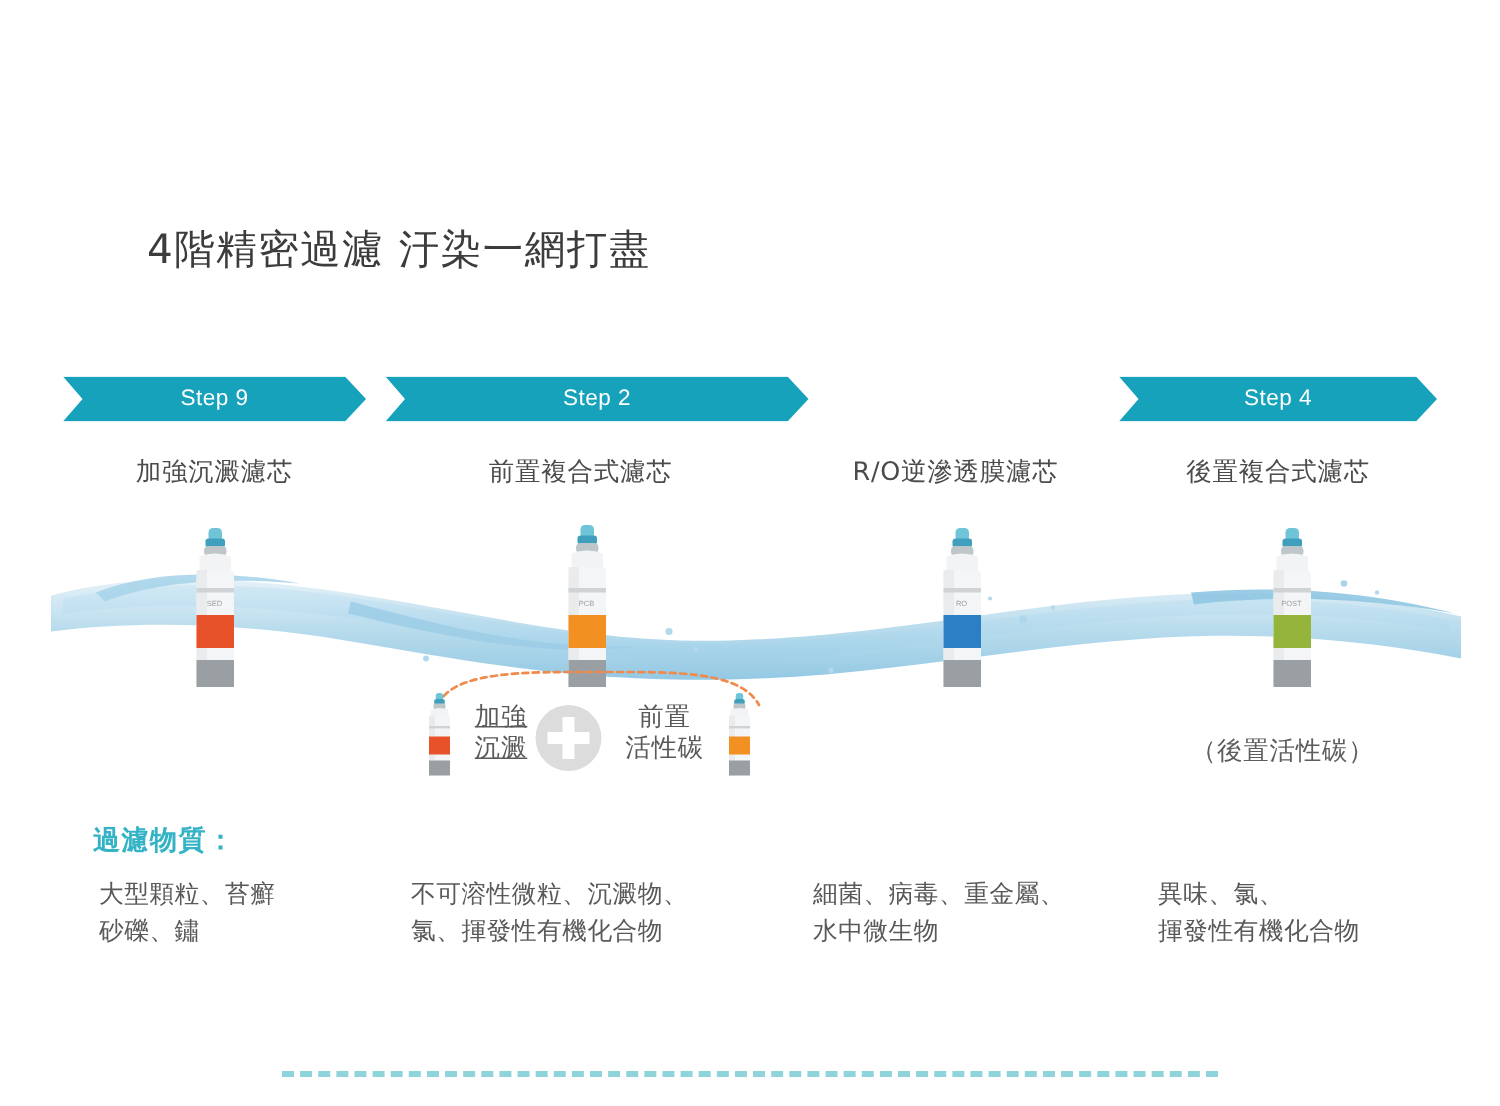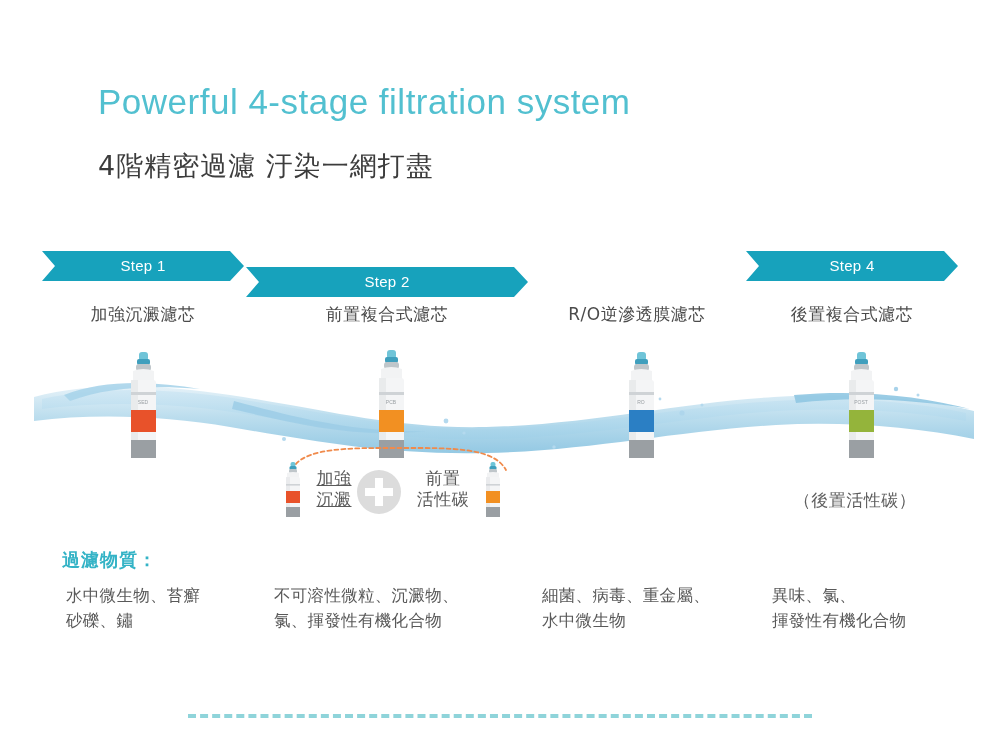--- a/index.html
+++ b/index.html
@@ -97,28 +97,27 @@
   .rule{
     position:absolute;left:188px;top:714px;width:624px;height:0;
     border-top:4px dashed #8fd4da;
   }
 </style>
 </head>
 <body>
 
 <div class="stage">
 
-  <div class="title-en">Powerful 4-stage filtration system</div>
   <div class="title-zh">4階精密過濾 汙染一網打盡</div>
 
   <div class="steps">
     <div class="chev" style="left:0px;width:202px;">
-      <span>Step 1</span>
+      <span>Step 9</span>
     </div>
-    <div class="chev" style="left:204px;width:282px;margin-top:16px;">
+    <div class="chev" style="left:215px;width:282px;">
       <span>Step 2</span>
     </div>
     <div class="chev" style="left:704px;width:212px;">
       <span>Step 4</span>
     </div>
   </div>
 
   <div class="cap" style="left:42px;width:202px;">加強沉澱濾芯</div>
   <div class="cap" style="left:246px;width:282px;">前置複合式濾芯</div>
   <div class="cap" style="left:530px;width:214px;">R/O逆滲透膜濾芯</div>
@@ -248,21 +247,21 @@
 
   <div class="plus-circle"></div>
 
   <div class="det-txt" style="left:404px;top:468px;width:78px;">前置
 活性碳</div>
 
   <div class="note4">（後置活性碳）</div>
 
   <div class="fs-label">過濾物質：</div>
 
-  <div class="fs-col" style="left:66px;width:200px;">水中微生物、苔癬
+  <div class="fs-col" style="left:66px;width:200px;">大型顆粒、苔癬
 砂礫、鏽</div>
   <div class="fs-col" style="left:542px;width:220px;">細菌、病毒、重金屬、
 水中微生物</div>
   <div class="fs-col" style="left:274px;width:250px;">不可溶性微粒、沉澱物、
 氯、揮發性有機化合物</div>
   <div class="fs-col" style="left:772px;width:200px;">異味、氯、
 揮發性有機化合物</div>
 
   <div class="rule"></div>
 

